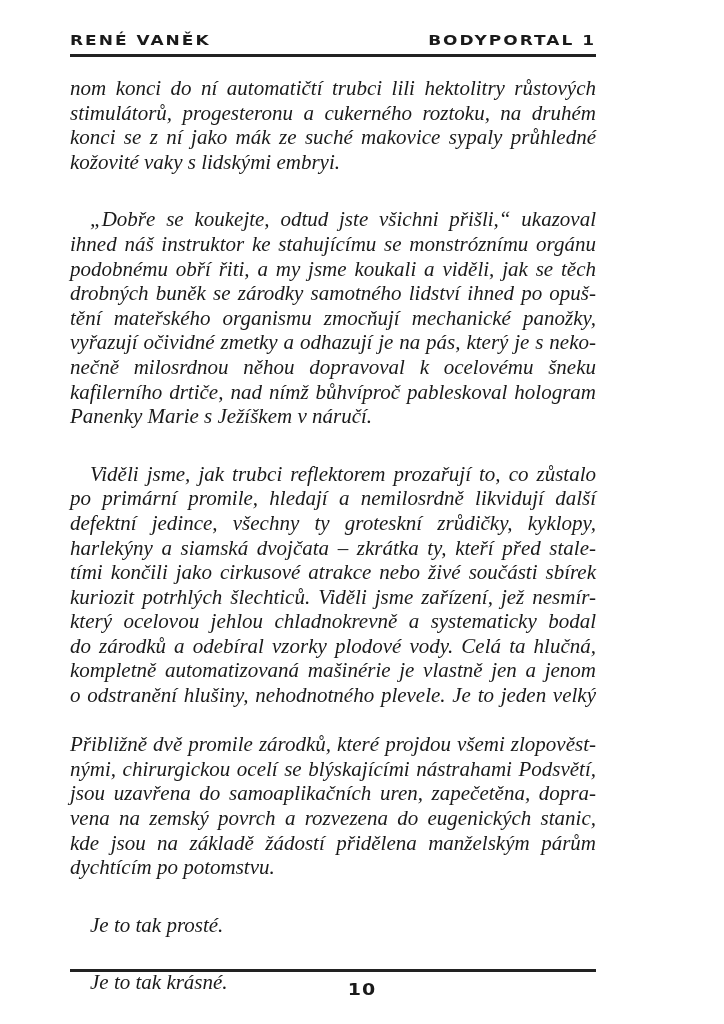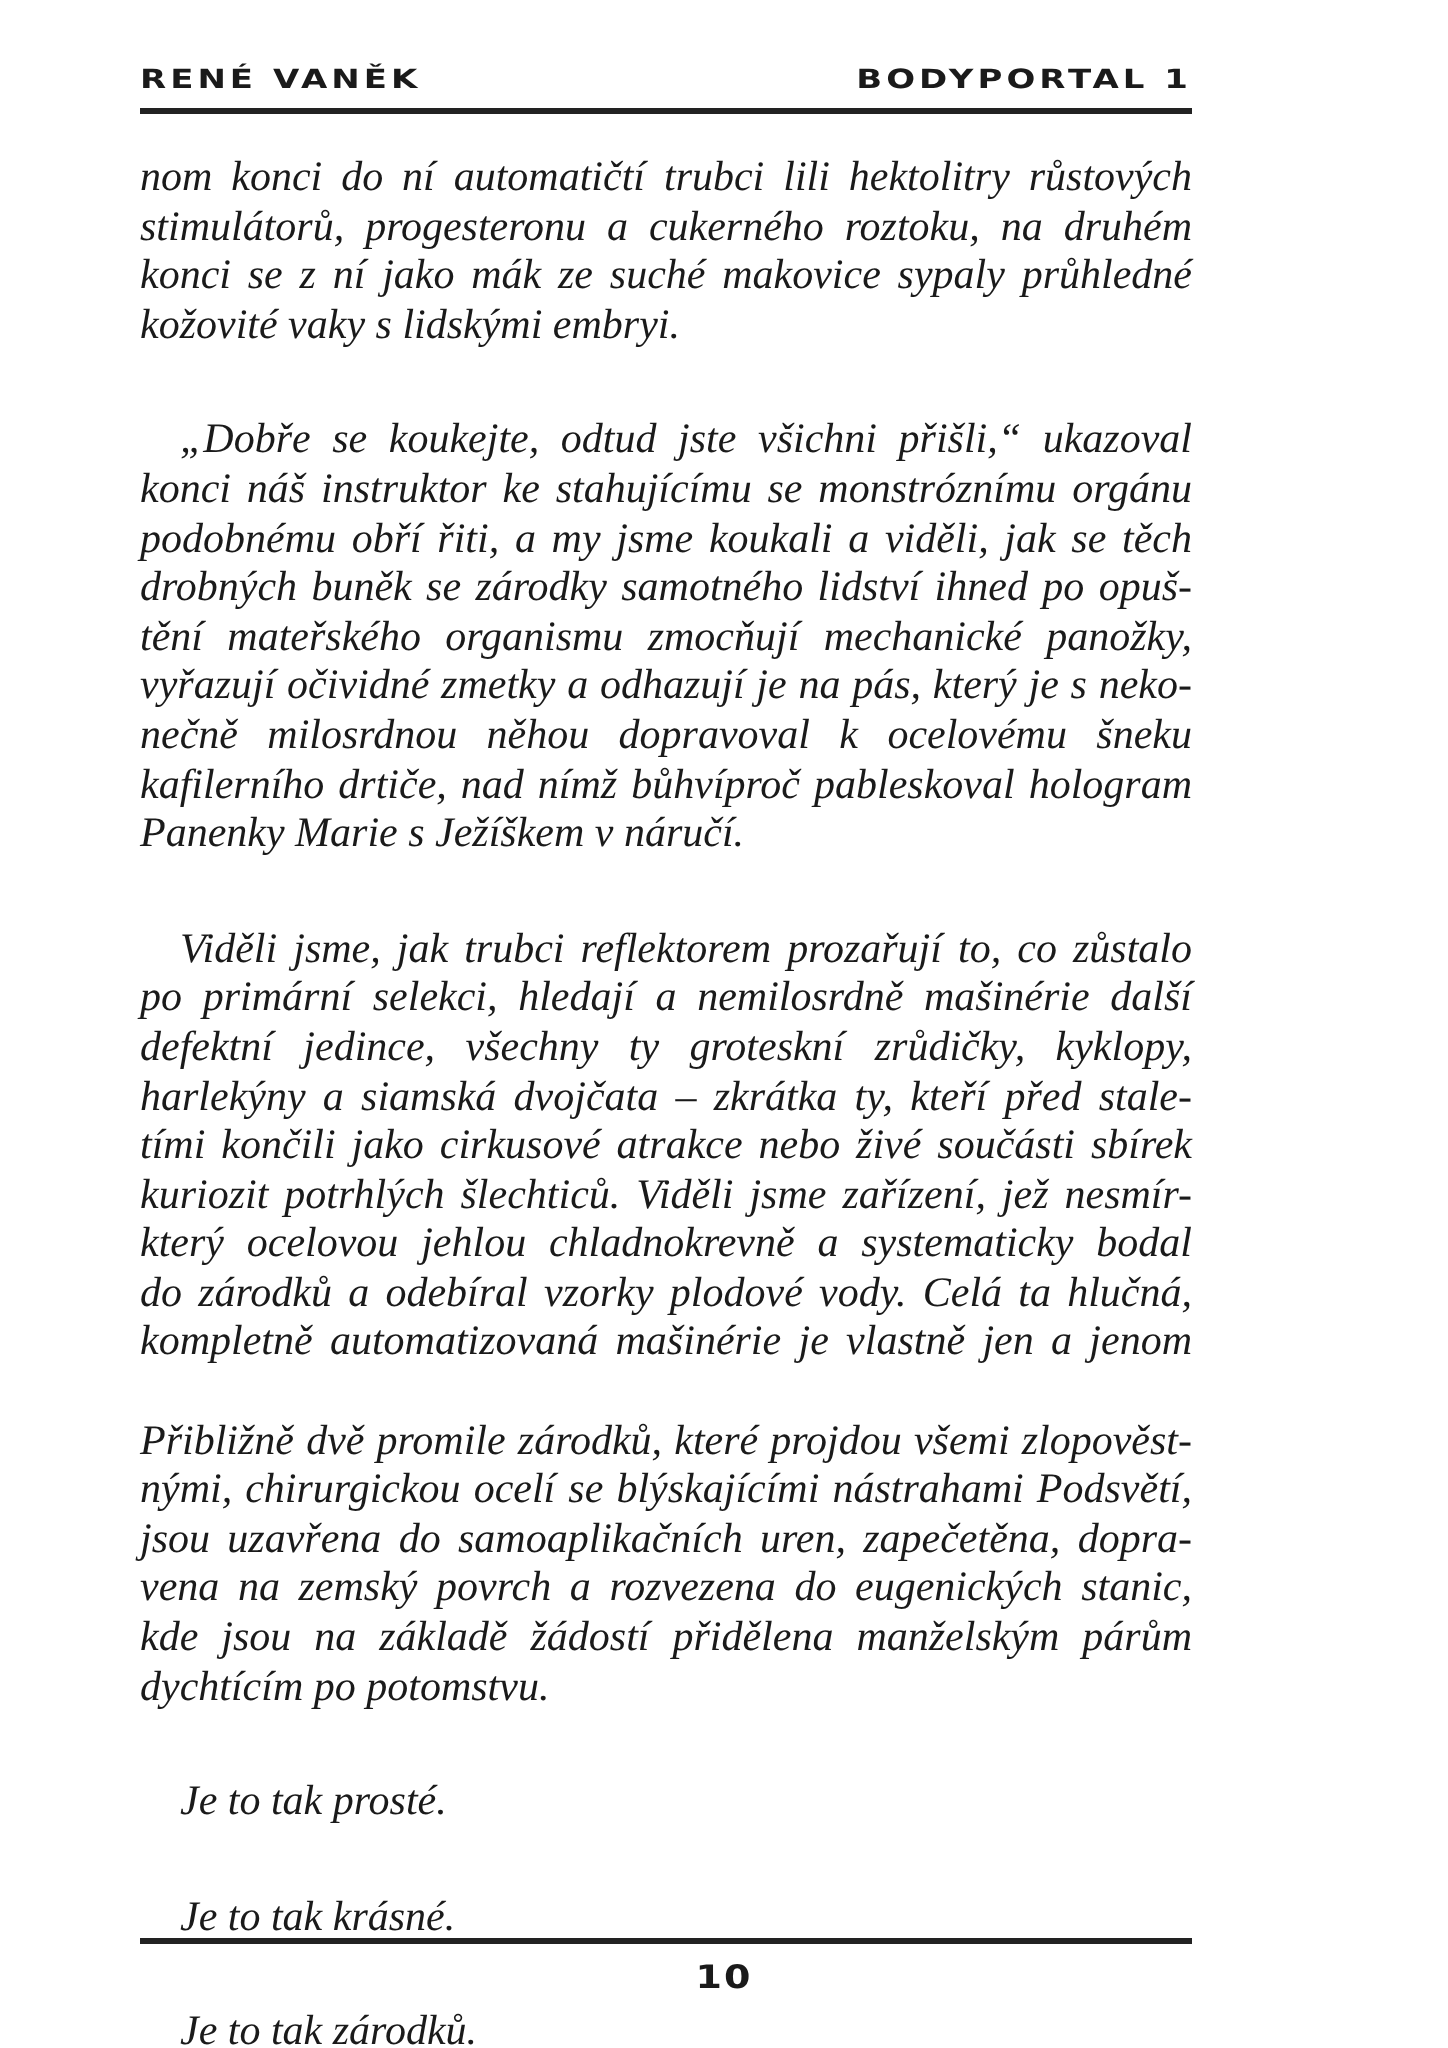--- a/index.html
+++ b/index.html
@@ -31,39 +31,40 @@
 
   <div class="body-text" id="body-text">
       <p>
         <span class="line">nom konci do ní automatičtí trubci lili hektolitry růstových</span>
         <span class="line">stimulátorů, progesteronu a cukerného roztoku, na druhém</span>
         <span class="line">konci se z ní jako mák ze suché makovice sypaly průhledné</span>
         <span class="line last">kožovité vaky s lidskými embryi.</span>
       </p>
       <p>
         <span class="line indent">„Dobře se koukejte, odtud jste všichni přišli,“ ukazoval</span>
-        <span class="line">konci náš instruktor ke stahujícímu se monstróznímu orgánu</span>
+        <span class="line">ihned náš instruktor ke stahujícímu se monstróznímu orgánu</span>
         <span class="line">podobnému obří řiti, a my jsme koukali a viděli, jak se těch</span>
         <span class="line">drobných buněk se zárodky samotného lidství ihned po opuš-</span>
         <span class="line">tění mateřského organismu zmocňují mechanické panožky,</span>
         <span class="line">vyřazují očividné zmetky a odhazují je na pás, který je s neko-</span>
         <span class="line">nečně milosrdnou něhou dopravoval k ocelovému šneku</span>
         <span class="line">kafilerního drtiče, nad nímž bůhvíproč pableskoval hologram</span>
         <span class="line last">Panenky Marie s Ježíškem v náručí.</span>
       </p>
       <p>
         <span class="line indent">Viděli jsme, jak trubci reflektorem prozařují to, co zůstalo</span>
-        <span class="line">po primární selekci, hledají a nemilosrdně mašinérie další</span>
+        <span class="line">po primární promile, hledají a nemilosrdně likvidují další</span>
         <span class="line">defektní jedince, všechny ty groteskní zrůdičky, kyklopy,</span>
         <span class="line">harlekýny a siamská dvojčata – zkrátka ty, kteří před stale-</span>
         <span class="line">tími končili jako cirkusové atrakce nebo živé součásti sbírek</span>
         <span class="line">kuriozit potrhlých šlechticů. Viděli jsme zařízení, jež nesmír-</span>
         <span class="line">který ocelovou jehlou chladnokrevně a systematicky bodal</span>
         <span class="line">do zárodků a odebíral vzorky plodové vody. Celá ta hlučná,</span>
         <span class="line">kompletně automatizovaná mašinérie je vlastně jen a jenom</span>
+        <span class="line">o odstranění hlušiny, nehodnotného plevele. Je to jeden velký</span>
       </p>
       <div class="gap"></div>
       <p>
         <span class="line">Přibližně dvě promile zárodků, které projdou všemi zlopověst-</span>
         <span class="line">nými, chirurgickou ocelí se blýskajícími nástrahami Podsvětí,</span>
         <span class="line">jsou uzavřena do samoaplikačních uren, zapečetěna, dopra-</span>
         <span class="line">vena na zemský povrch a rozvezena do eugenických stanic,</span>
         <span class="line">kde jsou na základě žádostí přidělena manželským párům</span>
         <span class="line last">dychtícím po potomstvu.</span>
       </p>

